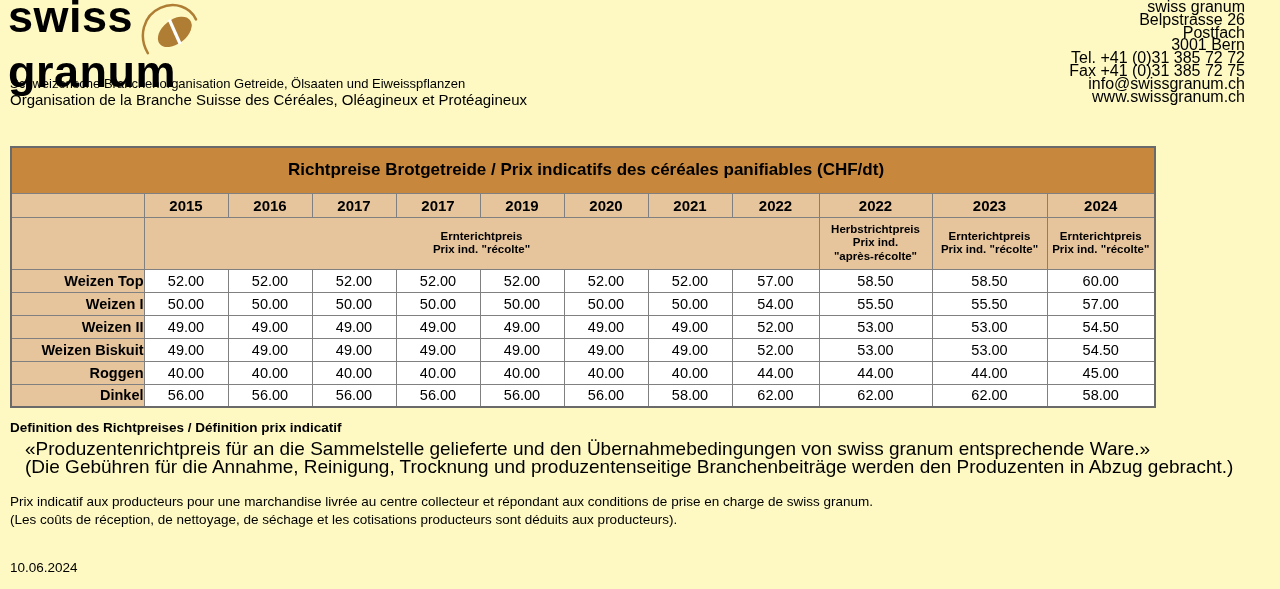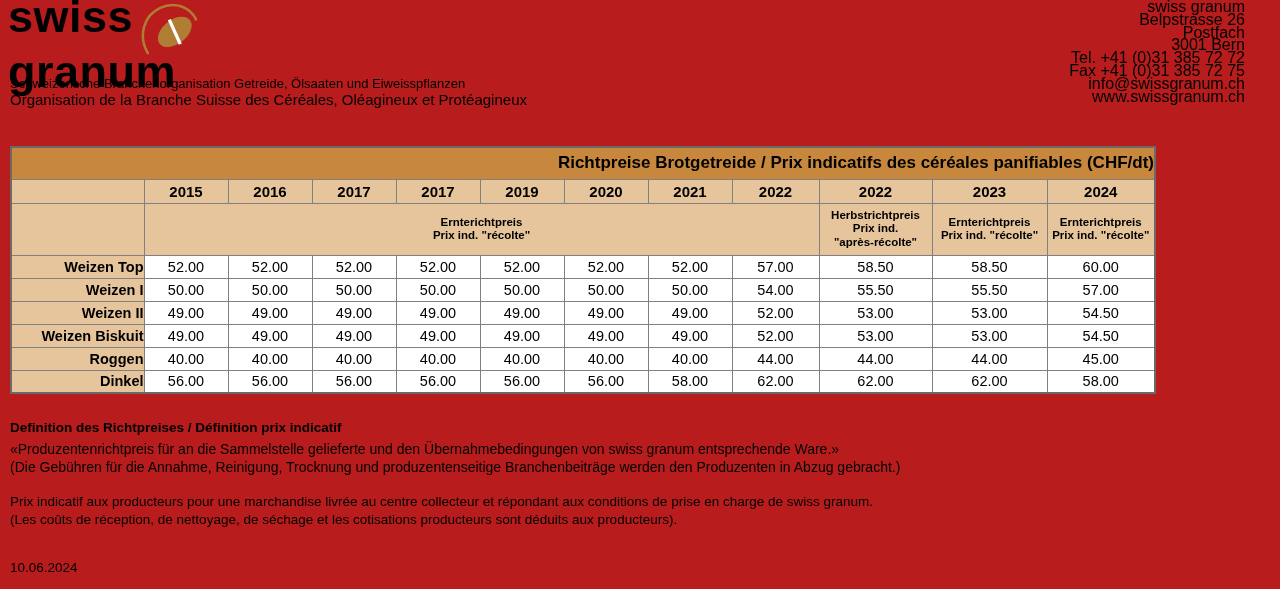--- a/index.html
+++ b/index.html
@@ -1,40 +1,40 @@
 <!DOCTYPE html>
 <html style="--title-bg: #C7873D; --tan: #E6C59C; --border: #808080; --gold: #AF7D33;"><head>
 <meta charset="utf-8">
 <style>
   * { margin:0; padding:0; box-sizing:border-box; }
   html,body { background:#ffffff; }
   body { font-family:"Liberation Sans", sans-serif; color:#000; }
-  .page { position:relative; width:1280px; height:589px; background:#b91c1c; overflow:hidden; }
+  .page { position:relative; width:1280px; height:589px; background:#fef9c3; overflow:hidden; }
 
   
   .logo { position:absolute; left:8px; top:0px; font-weight:bold; font-size:45px; line-height:33px; letter-spacing:0.5px; }
   .logo-row1 { display:flex; align-items:flex-start; }
   .grain-svg { margin-left:4px; margin-top:3px; }
   .subtitle-de { position:absolute; left:10px; top:76px; font-size:13px; }
   .subtitle-fr { position:absolute; left:10px; top:91px; font-size:15px; }
   .address { position:absolute; top:1px; right:35px; text-align:right; font-size:16px; line-height:12.8px; }
 
   
   .price-table { position:absolute; left:10px; top:146px; width:1144px; border-collapse:collapse; table-layout:fixed; border:2px solid #6a6a6a; }
   .price-table th, .price-table td { border:1px solid var(--border); overflow:hidden; }
-  .title-cell { background:var(--title-bg); font-size:17px; font-weight:bold; height:32px; text-align:right; padding-left:6px; border:1px solid #4f4f4f; }
+  .title-cell { background:var(--title-bg); font-size:17px; font-weight:bold; height:46px; text-align:center; padding-left:6px; border:1px solid #4f4f4f; }
   .year-cell { background:var(--tan); font-weight:bold; font-size:15px; height:24px; }
   .corner-cell { background:var(--tan); }
   .sub-cell { background:var(--tan); font-weight:bold; font-size:11.5px; line-height:13.5px; text-align:center; vertical-align:middle; height:52px; }
   .row-label { background:var(--tan); font-weight:bold; font-size:14.5px; text-align:right; padding-left:4px; height:23px; }
   .val { background:#fff; font-size:14.5px; text-align:center; }
 
   
   .def-heading { position:absolute; left:10px; top:420px; font-size:13.5px; font-weight:bold; }
-  .para-de { position:absolute; left:10px; top:440px; font-size:14px; line-height:18px; }
+  .para-de { position:absolute; left:25px; top:440px; font-size:19px; line-height:18px; }
   .para-fr { position:absolute; left:10px; top:493px; font-size:13.5px; line-height:18px; }
   .doc-date { position:absolute; left:10px; top:560px; font-size:13.5px; }
 
   
   col.c-label { width:133px; }
   col.c-year  { width:84px; }
   col.c-y2022 { width:87px; }
   col.c-herbst{ width:113px; }
   col.c-2023  { width:115px; }
   col.c-2024  { width:108px; }

